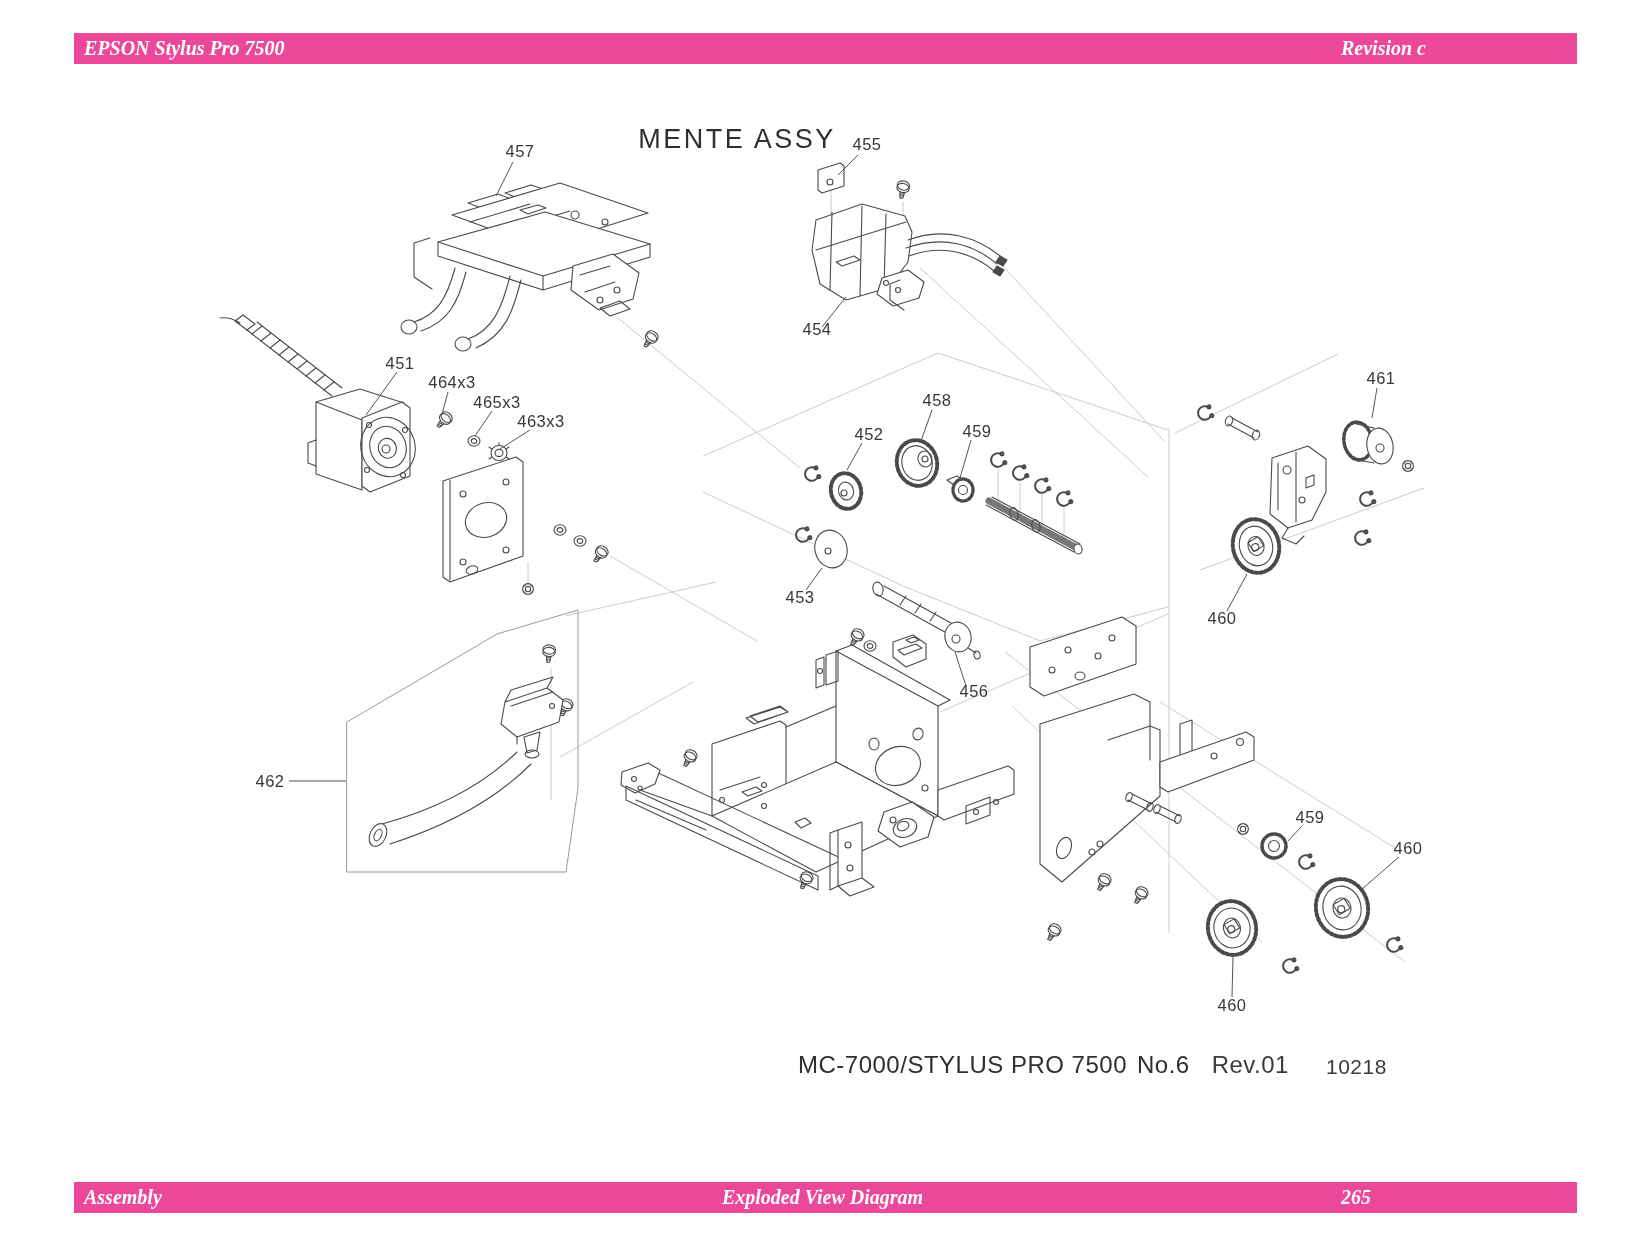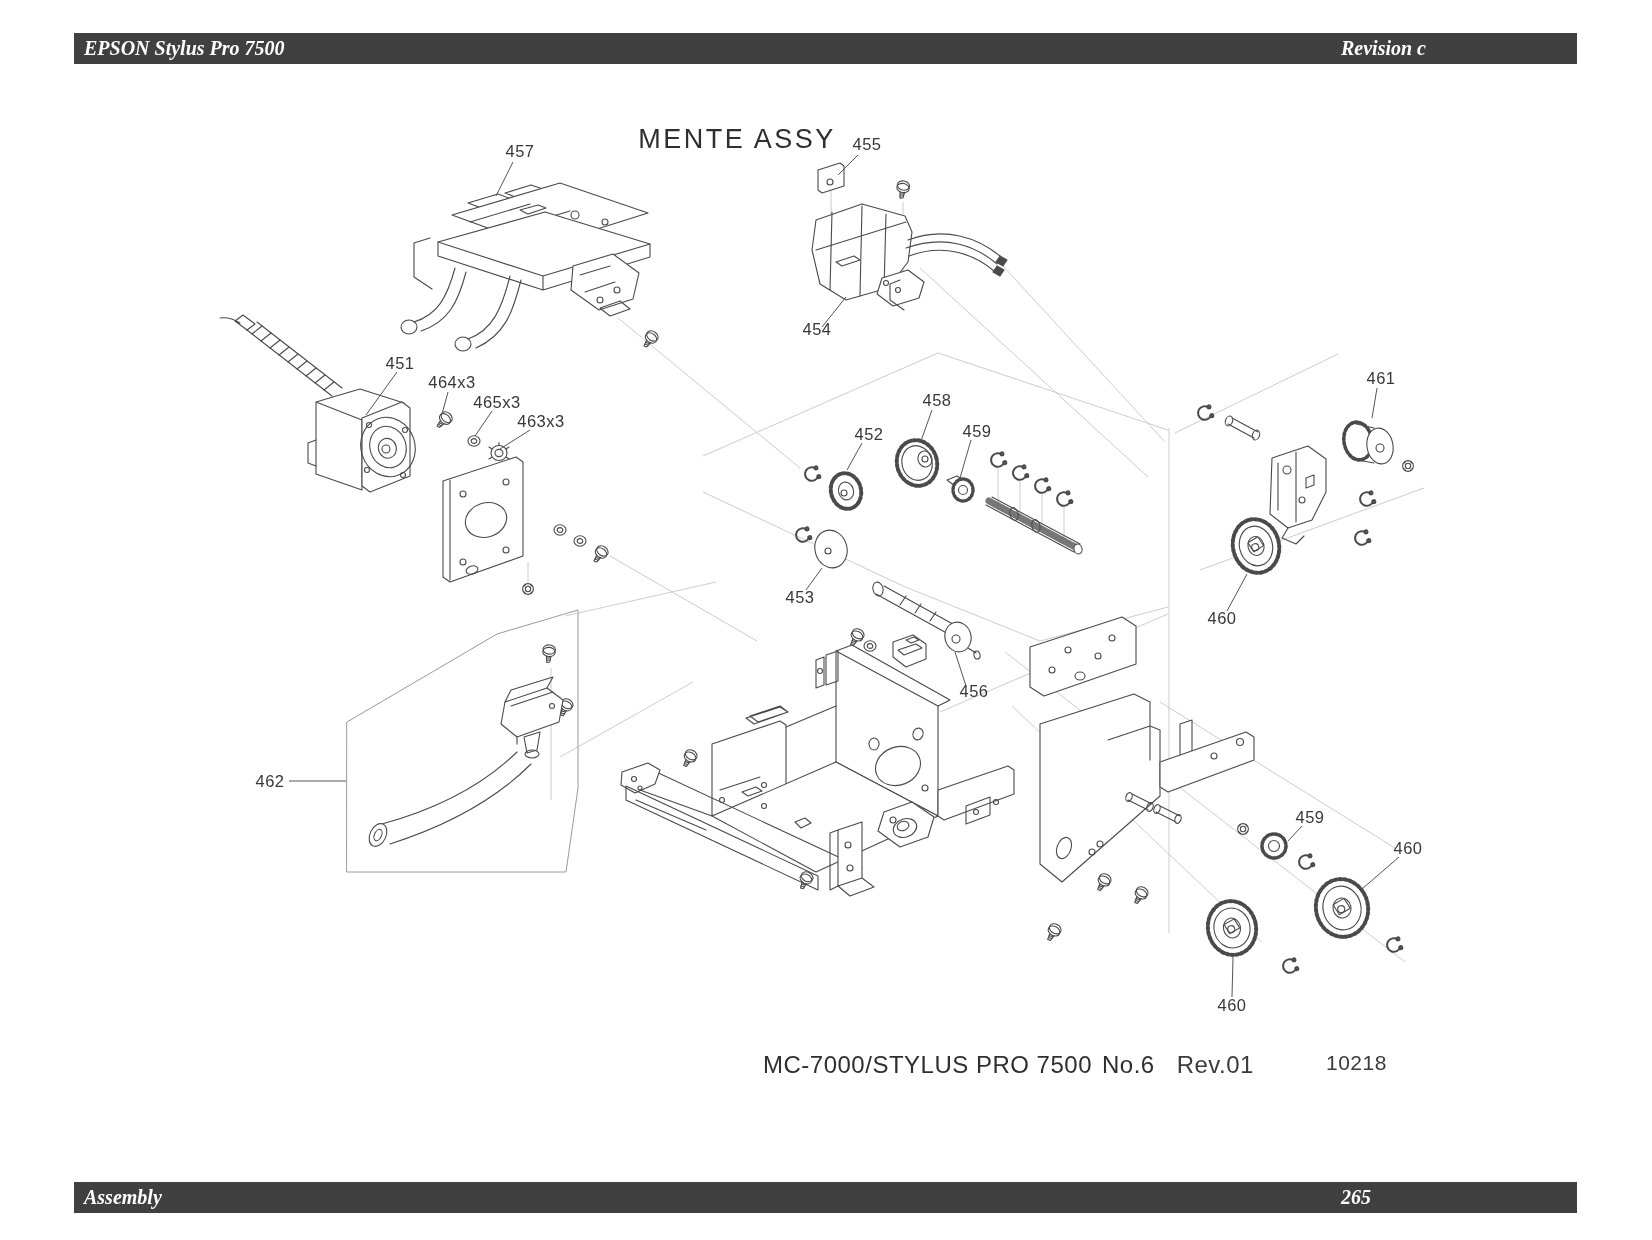--- a/index.html
+++ b/index.html
@@ -1,36 +1,36 @@
 <!DOCTYPE html>
 <html><head>
 <meta charset="utf-8">
 <style>
   html,body{margin:0;padding:0;background:#e8e8e8;}
   .page{position:relative;width:1652px;height:1240px;background:#ffffff;overflow:hidden;
         font-family:"Liberation Sans",sans-serif;}
-  .band{position:absolute;left:74px;width:1503px;height:31px;background:#404040;color:#ffffff;
+  .band{position:absolute;left:74px;width:1503px;height:31px;background:#ec4899;color:#ffffff;
         display:flex;align-items:center;justify-content:space-between;
         padding:0 16px 0 10px;box-sizing:border-box;
         font-family:"Liberation Serif",serif;font-style:italic;font-weight:bold;font-size:20px;}
   .band.header{top:33px;}
   .band.footer{top:1182px;}
   .band .seg{white-space:pre;}
   .band .seg.mid{flex:1;text-align:center;}
   .band .seg.left,.band .seg.right{min-width:220px;}
   .band .seg.right{text-align:left;}
   .caption{position:absolute;top:1100px;left:74px;width:1503px;text-align:center;
            font-family:"Liberation Serif",serif;font-weight:bold;font-size:21px;color:#111;
            white-space:pre;}
-  .codeline{position:absolute;left:763px;top:1051px;display:flex;align-items:flex-start;
+  .codeline{position:absolute;left:798px;top:1051px;display:flex;align-items:flex-end;
             color:#2f2f2f;letter-spacing:0.5px;white-space:pre;}
   .codeline .model{font-size:24px;}
   .codeline .sheet{font-size:24px;margin-left:10px;}
   .codeline .rev{font-size:24px;margin-left:22px;color:#3b3b3b;}
-  .codeline .num{font-size:21px;margin-left:72px;color:#3b3b3b;}
+  .codeline .num{font-size:21px;margin-left:37px;color:#3b3b3b;}
   svg{position:absolute;left:0;top:0;}
   svg text{font-family:"Liberation Sans",sans-serif;}
   .plbl{font-size:16.5px;fill:#383838;letter-spacing:0.5px;}
 </style>
 </head>
 <body>
 
 <div class="page">
 
   <div class="band header">
@@ -383,16 +383,17 @@
   <div class="codeline">
     <span class="model">MC-7000/STYLUS PRO 7500</span>
     <span class="sheet">No.6</span>
     <span class="rev">Rev.01</span>
     <span class="num">10218</span>
   </div>
 
 
   <div class="band footer">
     <span class="seg left">Assembly</span>
+    <span class="seg mid">Exploded View Diagram</span>
     <span class="seg right">265</span>
   </div>
 
 </div>
 
 </body></html>

